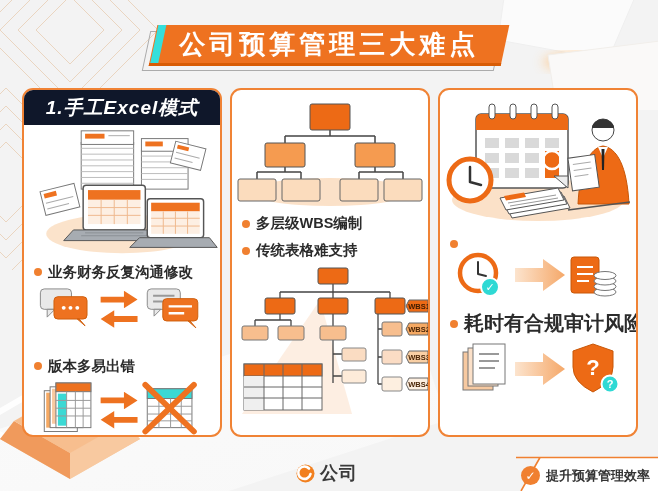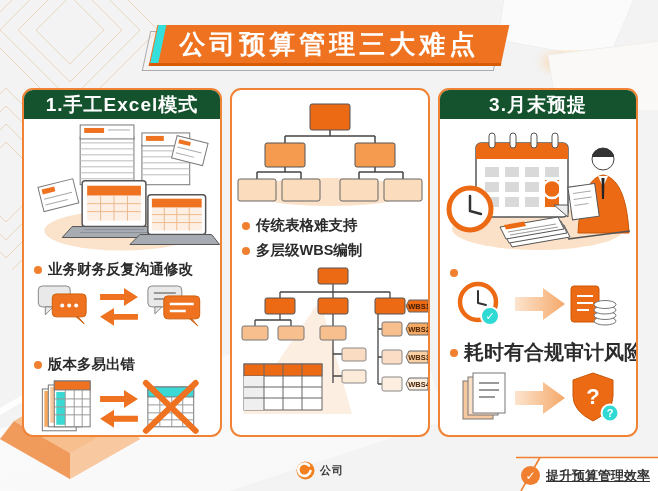--- a/index.html
+++ b/index.html
@@ -17,35 +17,35 @@
                     transform:skewX(-12deg); border:1.5px solid #ABABAB; background:transparent; }
   .banner { position:absolute; left:0; top:0; width:352px; height:41px; transform:skewX(-12deg);
             background:#EE7220; border-bottom:3px solid #D85C05; display:flex; align-items:center; justify-content:center; }
   .banner-accent { position:absolute; left:1px; top:0; bottom:0; width:8px; background:#35DFDB; }
   .banner-text { display:inline-block; transform:skewX(12deg); color:#fff; font-size:26px; font-weight:bold; letter-spacing:4px; }
 
   
   .cards { position:absolute; left:22px; top:88px; width:616px; height:349px; display:flex; gap:8px; }
   .card { width:200px; height:349px; background:#fff; border:2px solid #F08335; border-radius:11px;
           overflow:hidden; display:flex; flex-direction:column; align-items:center; }
-  .card-header { width:100%; height:29px; background:#14532d; color:#fff; font-size:19px; font-weight:bold;
-                 display:flex; align-items:center; justify-content:center; letter-spacing:1px; flex:none; }
+  .card-header { width:100%; height:35px; background:#0f172a; color:#fff; font-size:19px; font-weight:bold;
+                 display:flex; align-items:center; justify-content:center; letter-spacing:1px; flex:none;font-style:italic; }
   .bullet { width:100%; padding:0 10px; display:flex; align-items:center; gap:6px;
             font-size:14.5px; font-weight:bold; color:#2B2B2B; white-space:nowrap; }
   .bullet .dot { width:8px; height:8px; border-radius:50%; background:#F08030; flex:none; }
   .iconrow { display:block; }
 
   
   .footer-logo { position:absolute; left:296px; top:461px; display:flex; align-items:center; gap:5px; }
-  .footer-logo .brand { font-size:11px; font-weight:bold; color:#3A3A3A; letter-spacing:1px; }
+  .footer-logo .brand { font-size:18px; font-weight:bold; color:#3A3A3A; letter-spacing:1px; }
   .footer-badge { position:absolute; right:0; bottom:0; width:190px; height:35px; }
   .badge-content { position:absolute; right:8px; bottom:6px; display:flex; align-items:center; gap:6px; }
   .badge-check { width:19px; height:19px; border-radius:50%; background:#F08030; color:#fff; font-size:12px;
                  font-weight:bold; display:flex; align-items:center; justify-content:center; }
-  .badge-text { font-size:13px; font-weight:bold; color:#333;text-decoration:underline; }
+  .badge-text { font-size:13px; font-weight:bold; color:#333; }
 </style>
 </head>
 <body>
 
 <div class="page">
 
   <svg class="deco" style="left:0;top:0" width="160" height="270">
     <g fill="none" stroke="#E3BE97" stroke-width="1" opacity="0.55">
       <path d="M70,-58 L158,30 L70,118 L-18,30 Z"></path>
         <path d="M70,-40 L140,30 L70,100 L0,30 Z"></path>
@@ -234,27 +234,27 @@
         </g>
         <rect x="78" y="8" width="40" height="26" rx="2" fill="#ED6A15" stroke="#555"></rect>
         <rect x="33" y="47" width="40" height="24" rx="2" fill="#F59B50" stroke="#555"></rect>
         <rect x="123" y="47" width="40" height="24" rx="2" fill="#F59B50" stroke="#555"></rect>
         <rect x="6" y="83" width="38" height="22" rx="2" fill="#FBDCBD" stroke="#666"></rect>
         <rect x="50" y="83" width="38" height="22" rx="2" fill="#FBDCBD" stroke="#666"></rect>
         <rect x="108" y="83" width="38" height="22" rx="2" fill="#FBDCBD" stroke="#666"></rect>
         <rect x="152" y="83" width="38" height="22" rx="2" fill="#FBDCBD" stroke="#666"></rect>
       </svg>
 
+      <div class="bullet" style="margin-top:6px">
+        <span class="dot"></span>
+        <span>多层级WBS编制</span>
+      </div>
       <div class="bullet" style="margin-top:8px">
         <span class="dot"></span>
         <span>传统表格难支持</span>
-      </div>
-      <div class="bullet" style="margin-top:6px">
-        <span class="dot"></span>
-        <span>多层级WBS编制</span>
       </div>
 
       <svg class="iconrow" style="margin-top:4px" width="196" height="150" viewBox="0 0 196 150">
         <polygon points="10,150 88,36 120,150" fill="#FBE3CE" opacity="0.6"></polygon>
         <g stroke="#444" stroke-width="1.3" fill="none">
           <path d="M101,20 V28 M48,28 H158 M48,28 V34 M101,28 V34 M158,28 V34"></path>
           <path d="M48,50 V56 M23,56 H59 M23,56 V62 M59,56 V62"></path>
           <path d="M101,50 V62 M101,76 V119 M101,90 H110 M101,112 H110"></path>
           <path d="M146,50 V120 M146,65 H150 M146,93 H150 M146,120 H150"></path>
         </g>
@@ -295,21 +295,20 @@
           <rect x="12" y="100" width="78" height="12" fill="#ED6A15" stroke="#666"></rect>
           <rect x="12" y="112" width="20" height="34" fill="#EFEFEF"></rect>
           <g stroke="#666">
               <path d="M12,123 H90 M12,134 H90 M32,100 V146 M51,100 V146 M70,100 V146"></path>
             </g>
         </g>
       </svg>
     </section>
 
     <section class="card">
-      <header class="card-header">3.月末预提</header>
 
       <svg class="iconrow" width="196" height="140" viewBox="0 0 196 140">
         <ellipse cx="98" cy="110" rx="86" ry="21" fill="#FADCBE" opacity="0.85"></ellipse>
 
         <g>
           <rect x="36" y="24" width="92" height="74" rx="5" fill="#fff" stroke="#555" stroke-width="1.5"></rect>
           <path d="M36,40 V29 a5,5 0 0 1 5,-5 h82 a5,5 0 0 1 5,5 v11 z" fill="#ED6A15"></path>
           <g fill="#fff" stroke="#555">
               <rect x="49" y="14" width="6" height="15" rx="3"></rect>
               <rect x="70" y="14" width="6" height="15" rx="3"></rect>

